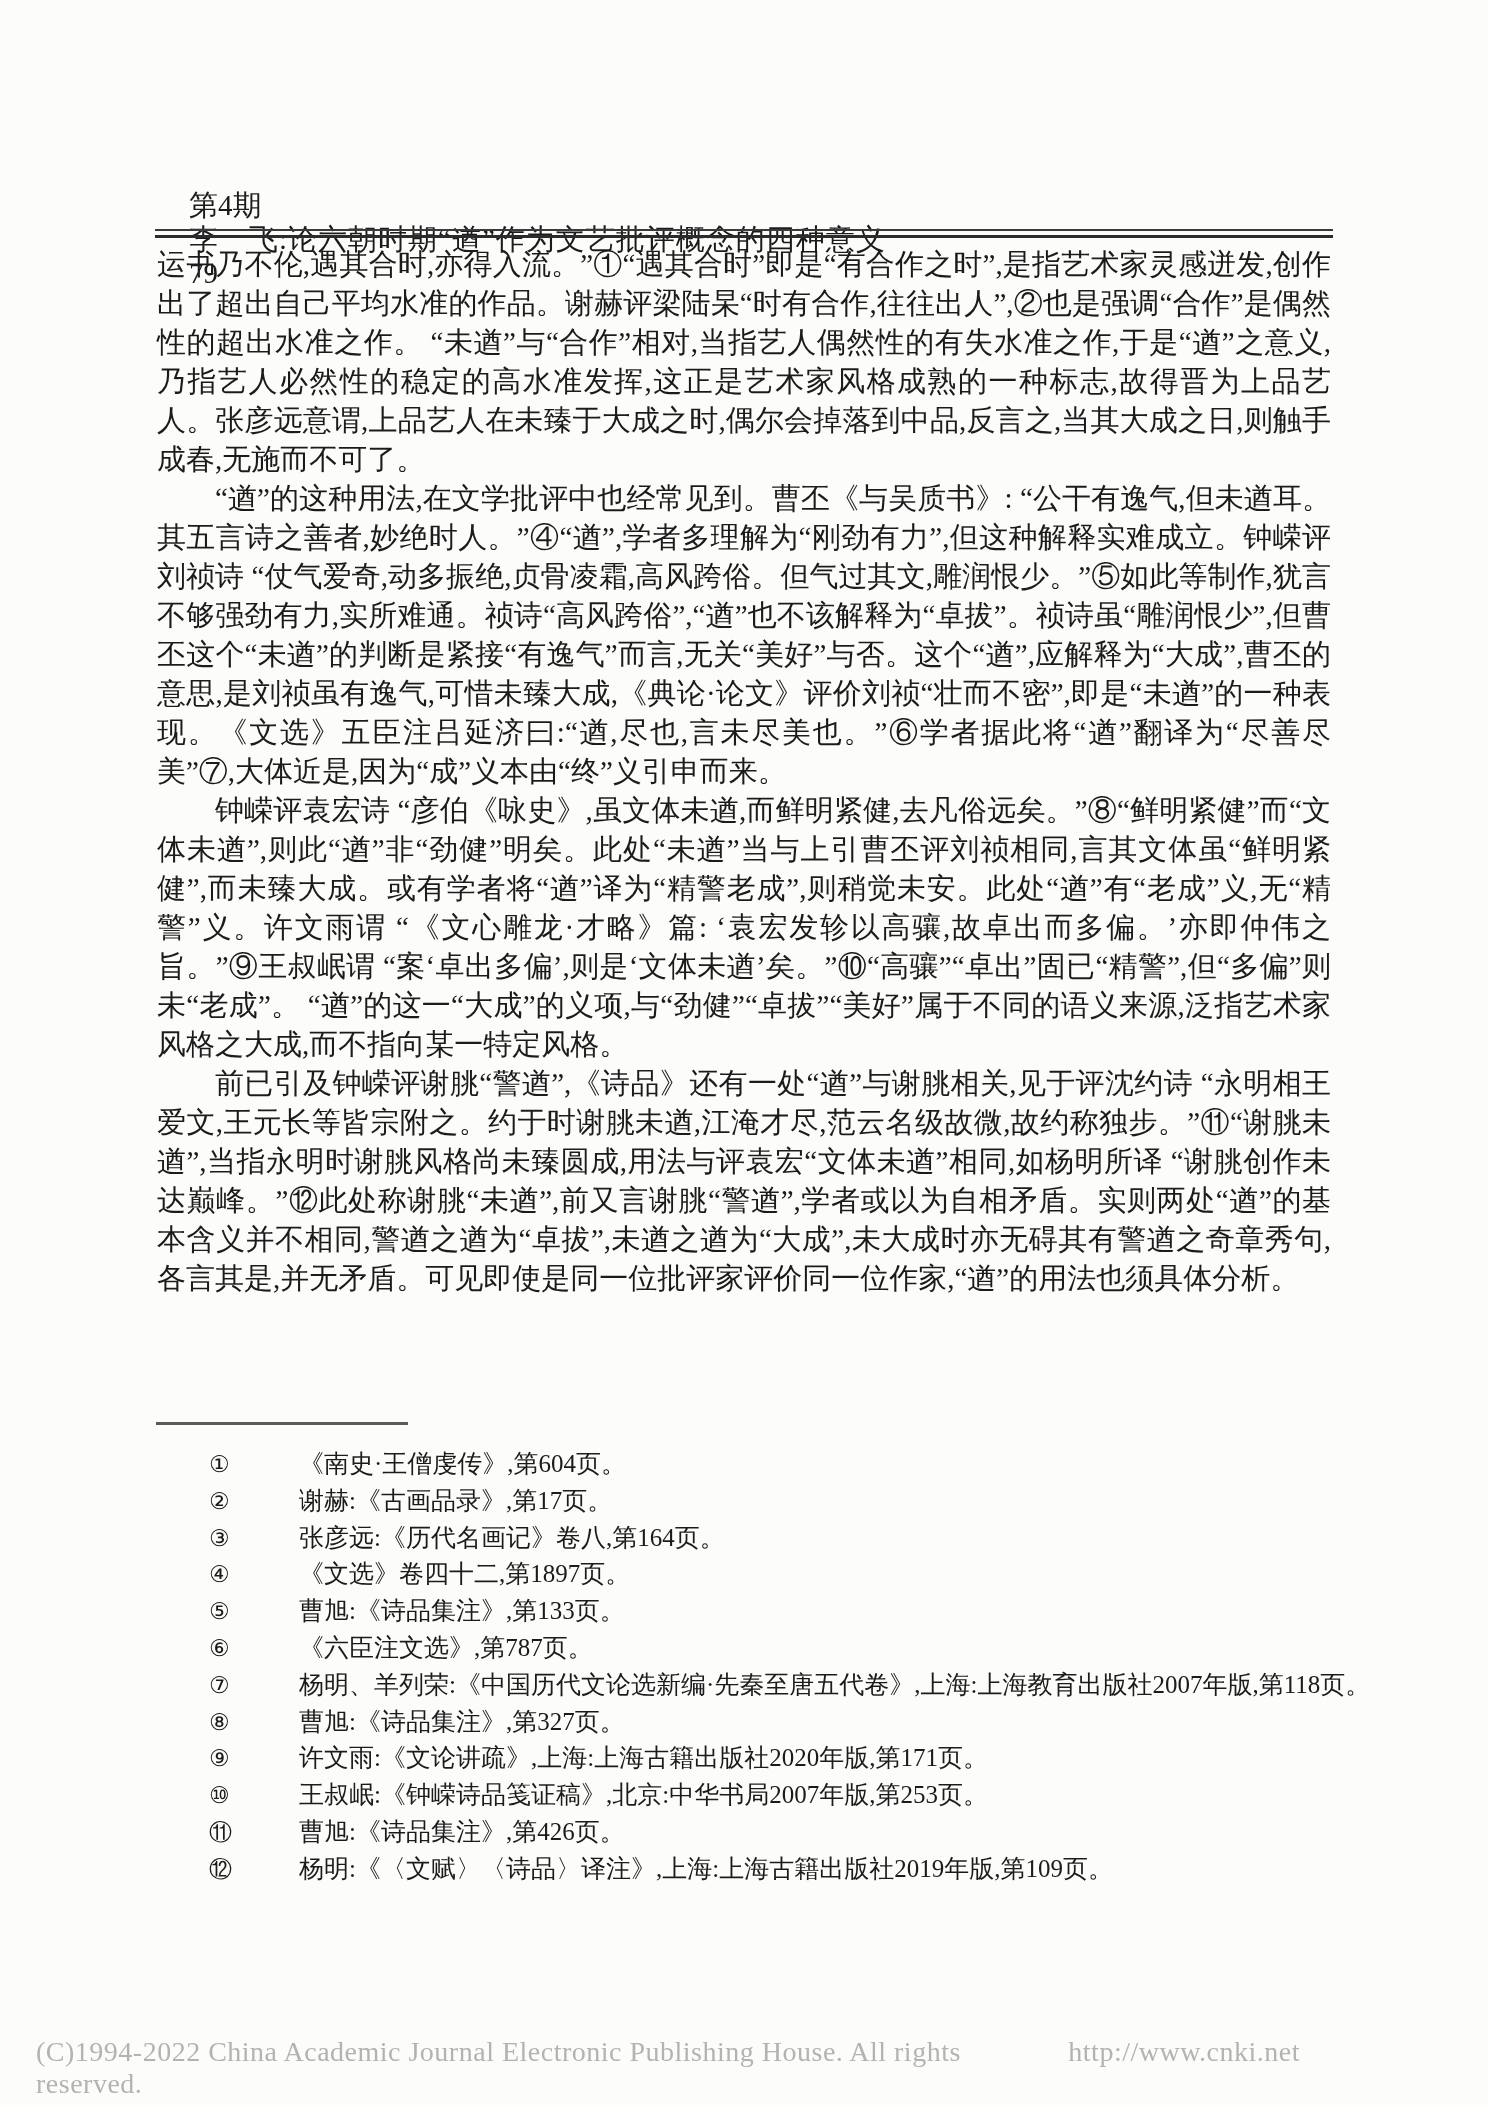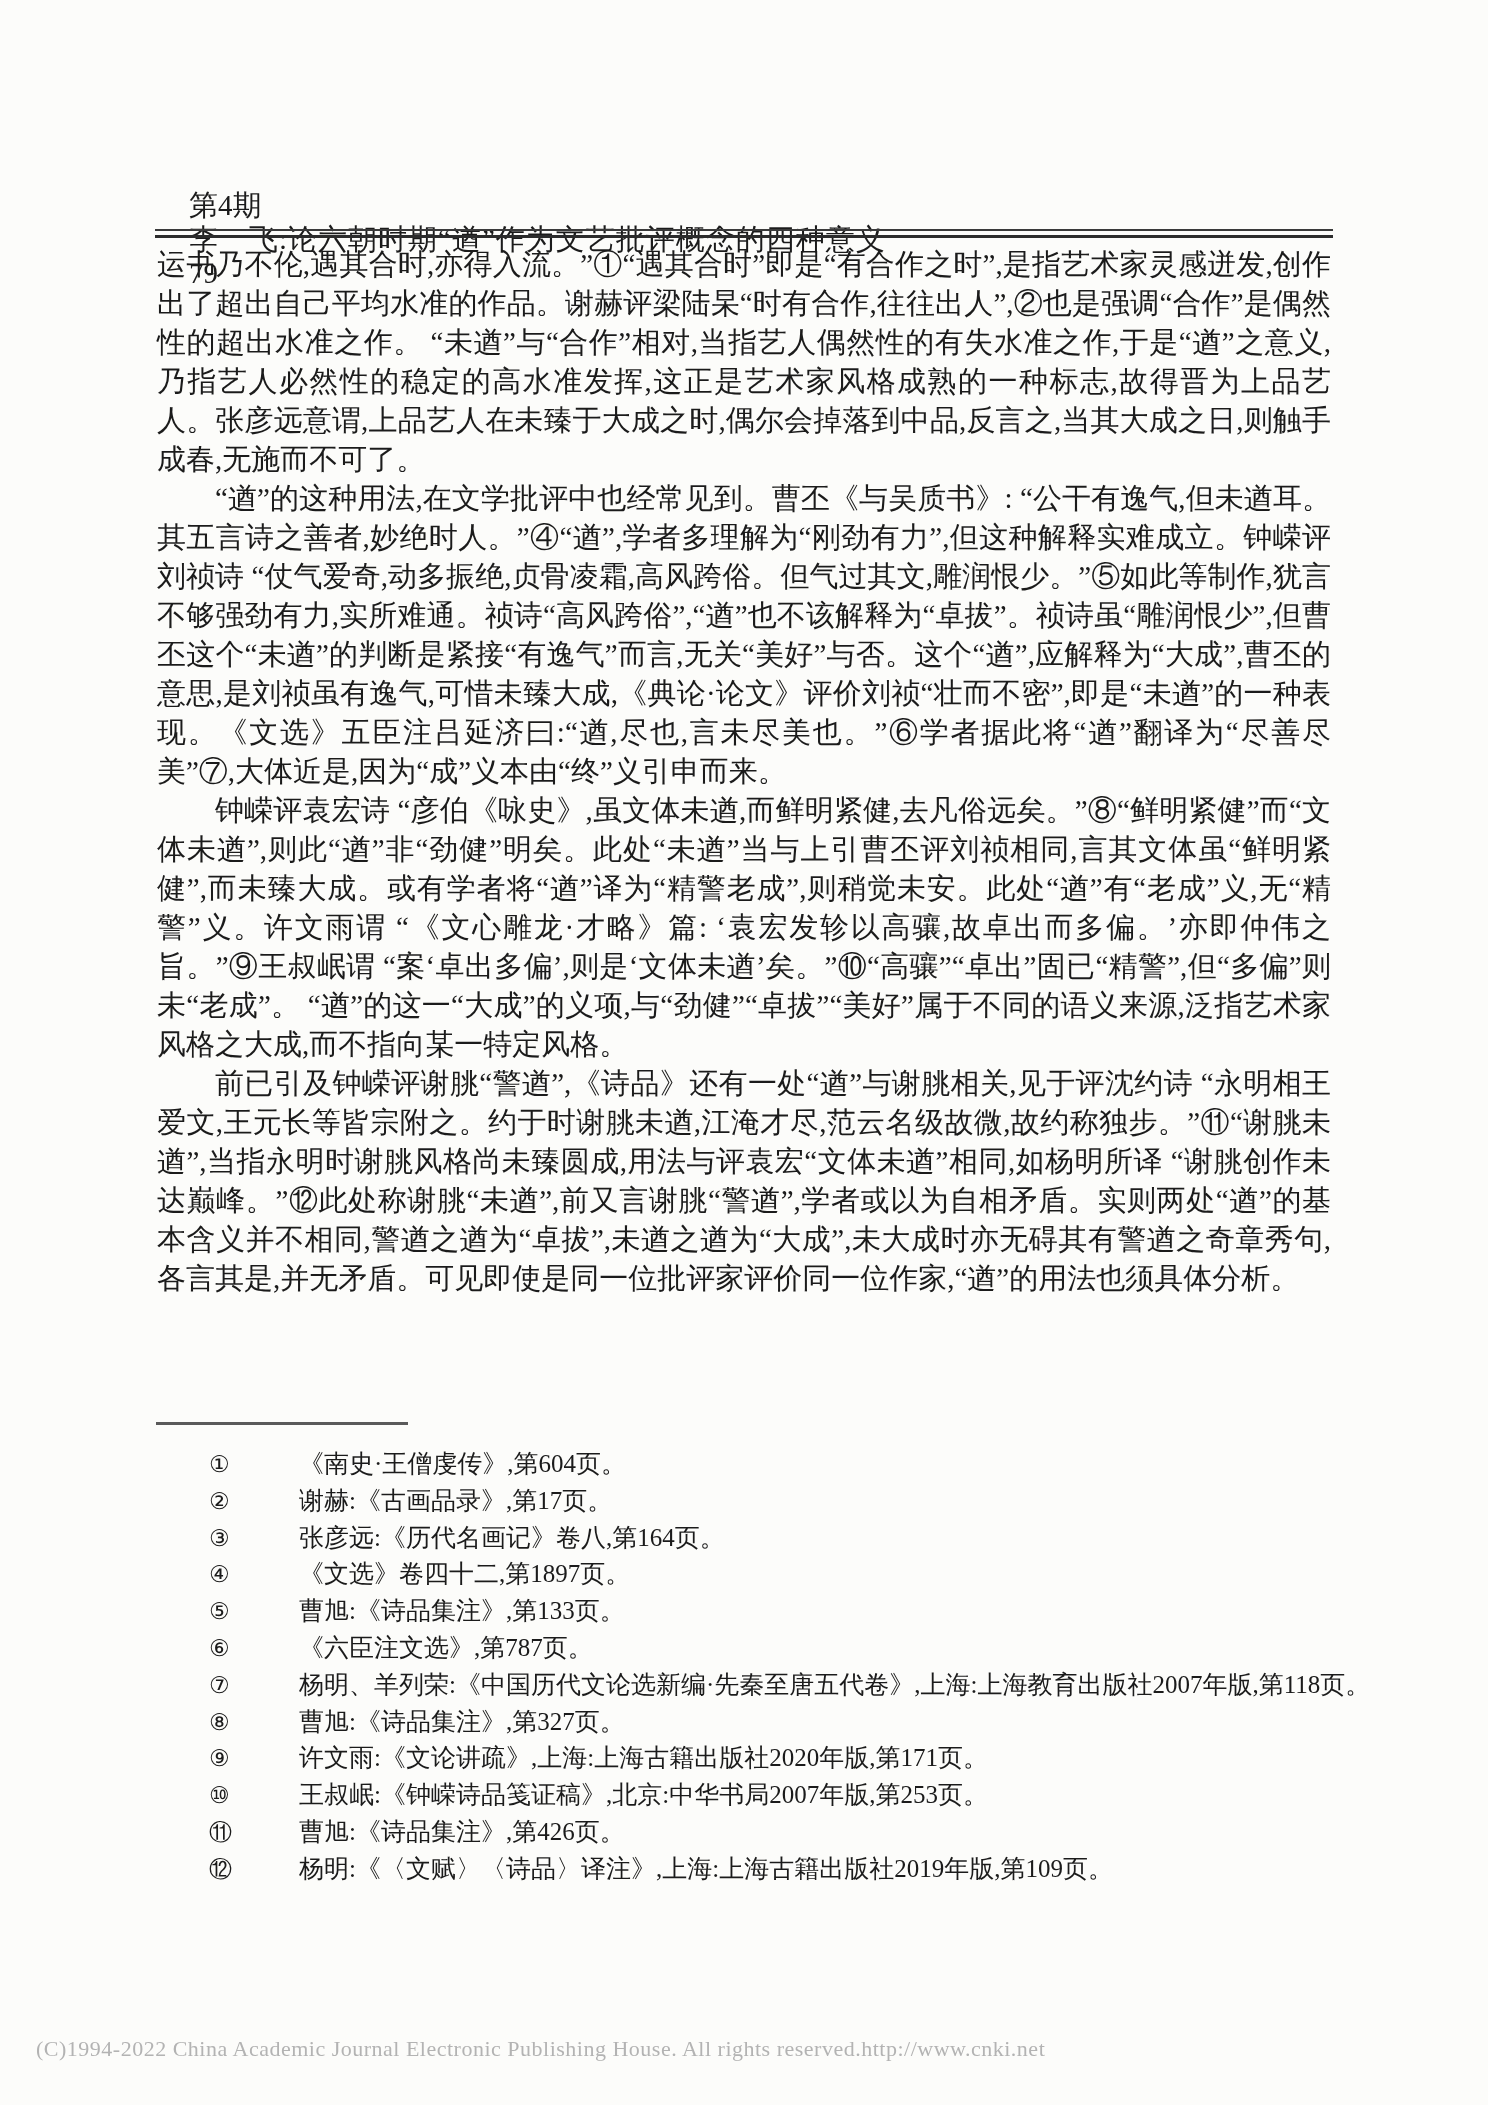--- a/index.html
+++ b/index.html
@@ -43,23 +43,23 @@
   }
   .footnotes {
     position:absolute; top:1446px; left:157px; width:1290px;
     font-size:25px; line-height:35.8px;
   }
   .fn-row { display:flex; align-items:baseline; }
   .fn-marker { flex:none; width:44px; margin-left:52px; font-family:"DejaVu Sans","Liberation Sans",sans-serif; font-size:23px; }
   .fn-text { flex:1; white-space:nowrap; overflow:hidden;margin-left:46px; }
   
   .page-footer {
-    position:absolute; left:36px; right:200px; top:2036px;
+    position:absolute; left:36px; right:188px; top:2036px;
     display:flex; justify-content:flex-start; align-items:baseline;
-    font-size:22px; color:#b3b3b3; letter-spacing:0.5px;
+    font-size:28px; color:#b3b3b3; letter-spacing:0.5px;
   }
 </style>
 </head>
 <body>
 
 <div class="page">
 
   <div class="header-row">
     <span class="header-issue">第4期</span>
     <span class="header-title">李　飞:论六朝时期“遒”作为文艺批评概念的四种意义</span>

